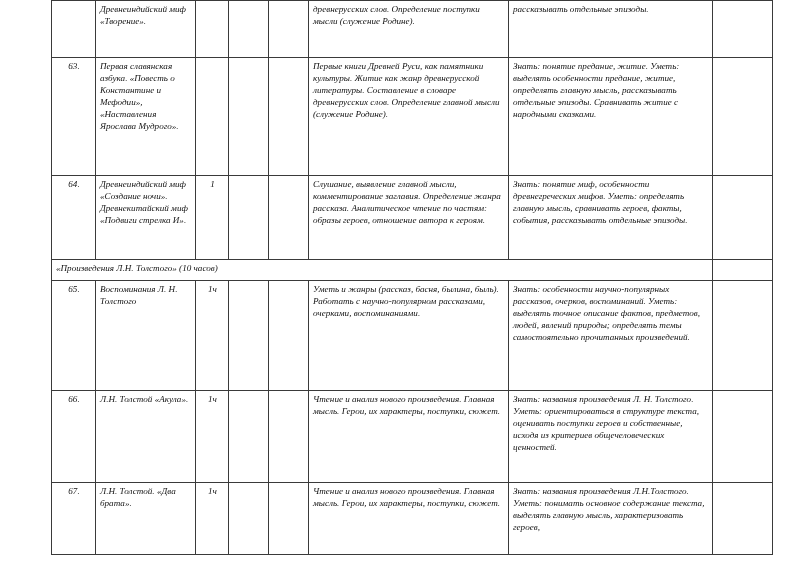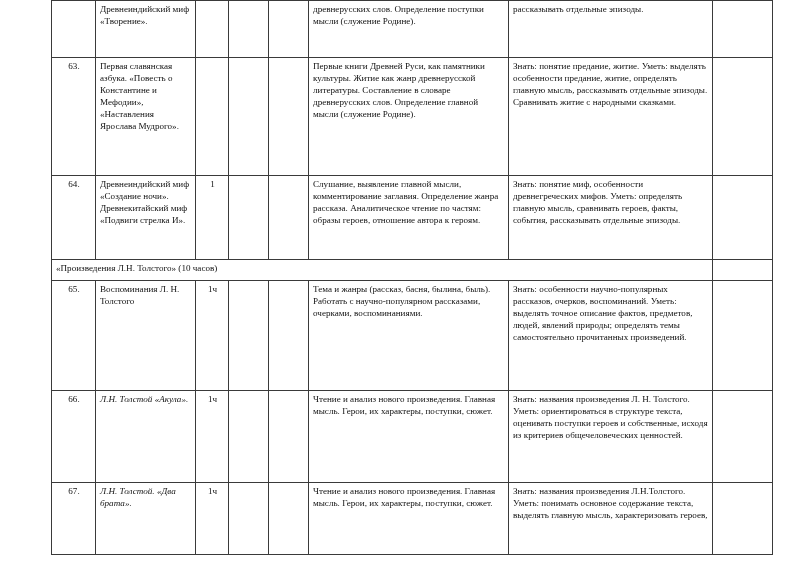--- a/index.html
+++ b/index.html
@@ -29,20 +29,21 @@
     table-layout: fixed;
     font-size: 9.1px;
     line-height: 1.33;
   }
   table.plan td {
     border: 1px solid #3a3a3a;
     vertical-align: top;
     padding: 2px 3px 2px 4px;
     word-wrap: break-word;
     overflow: hidden;
+    font-style: italic;
   }
   td.num {
     text-align: center;
     vertical-align: top;
     padding-top: 2px;
     margin-top: 41px;
   }
   td.hours {
     text-align: center;
   }
@@ -113,21 +114,21 @@
         <tr style="height: 21px;">
           <td colspan="7" class="section">«Произведения Л.Н. Толстого» (10 часов)</td>
           <td></td>
         </tr>
         <tr style="height: 110px;">
           <td class="num">65.</td>
           <td>Воспоминания Л. Н. Толстого</td>
           <td class="hours">1ч</td>
           <td></td>
           <td></td>
-          <td>Тема и жанры (рассказ, басня, былина, быль). Работать с научно-популярном рассказами, очерками, воспоминаниями.</td>
+          <td>Уметь и жанры (рассказ, басня, былина, быль). Работать с научно-популярном рассказами, очерками, воспоминаниями.</td>
           <td>Знать: особенности научно-популярных рассказов, очерков, воспоминаний. Уметь: выделять точное описание фактов, предметов, людей, явлений природы; определять темы самостоятельно прочитанных произведений.</td>
           <td></td>
         </tr>
         <tr style="height: 92px;">
           <td class="num">66.</td>
           <td class="italic">Л.Н. Толстой «Акула».</td>
           <td class="hours">1ч</td>
           <td></td>
           <td></td>
           <td>Чтение и анализ нового произведения. Главная мысль. Герои, их характеры, поступки, сюжет.</td>

